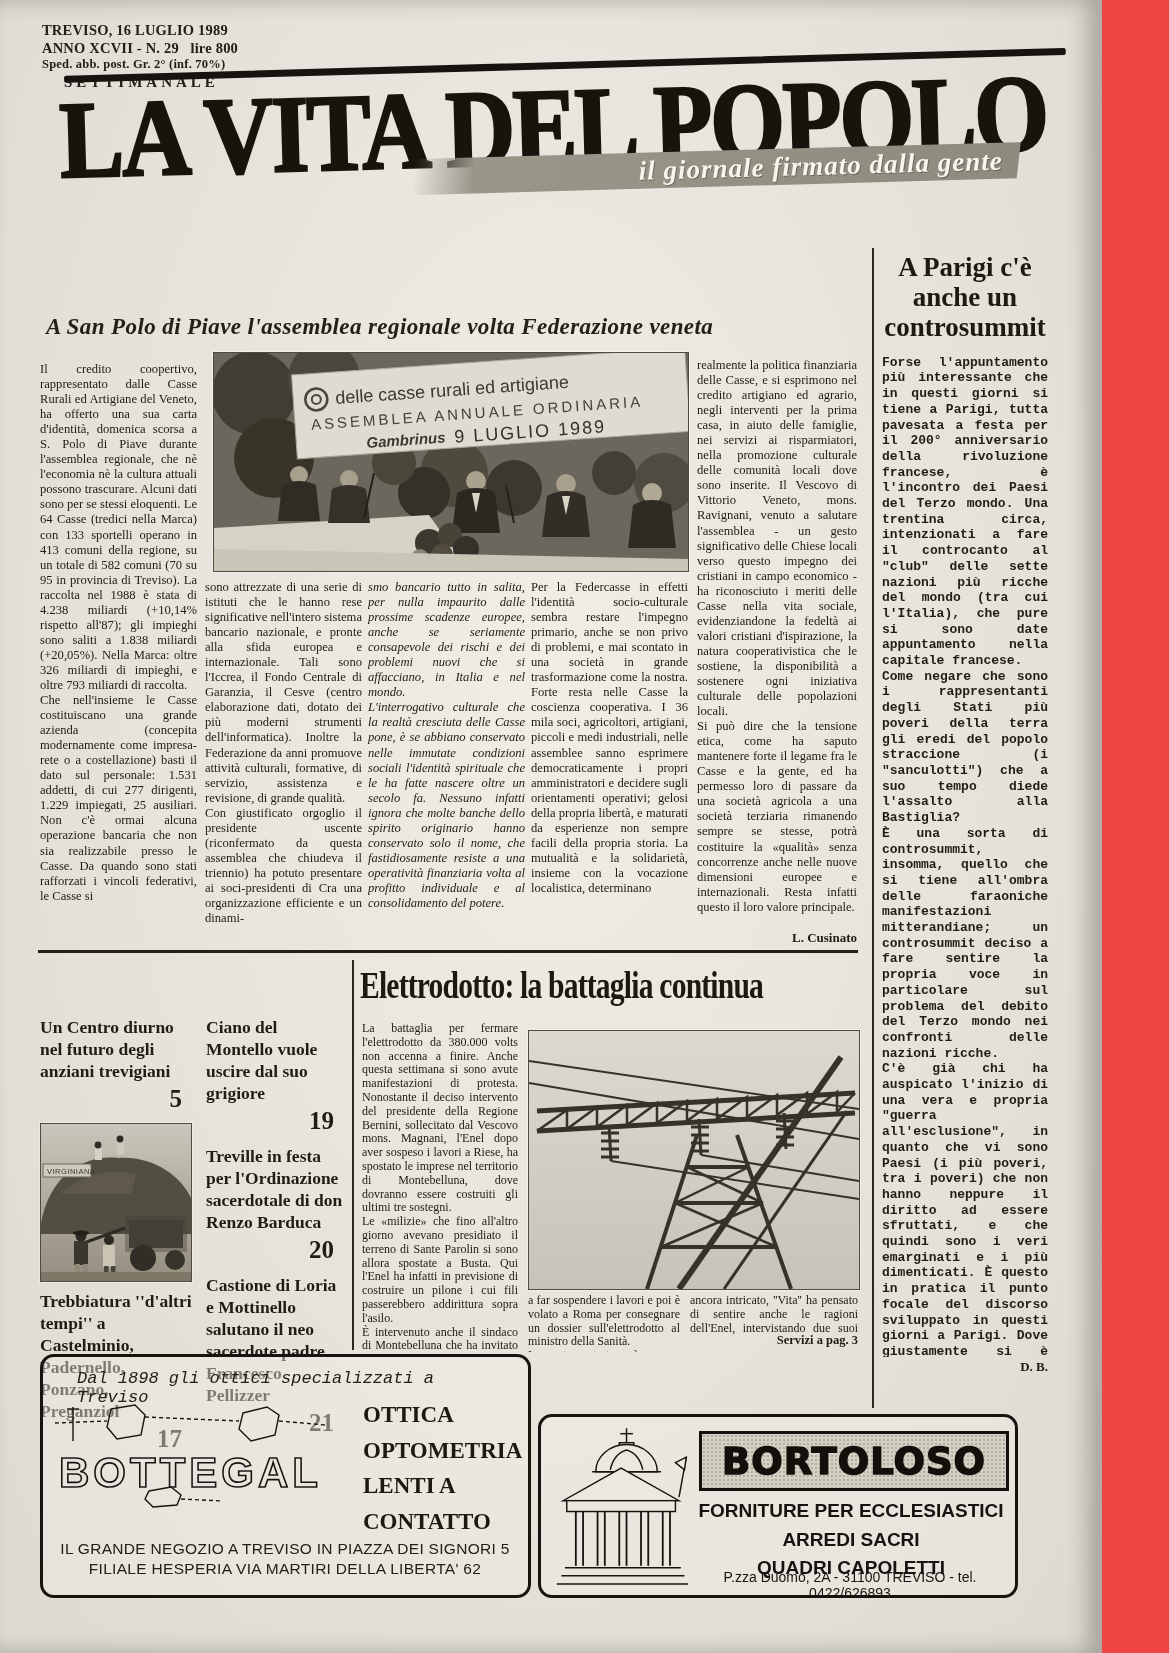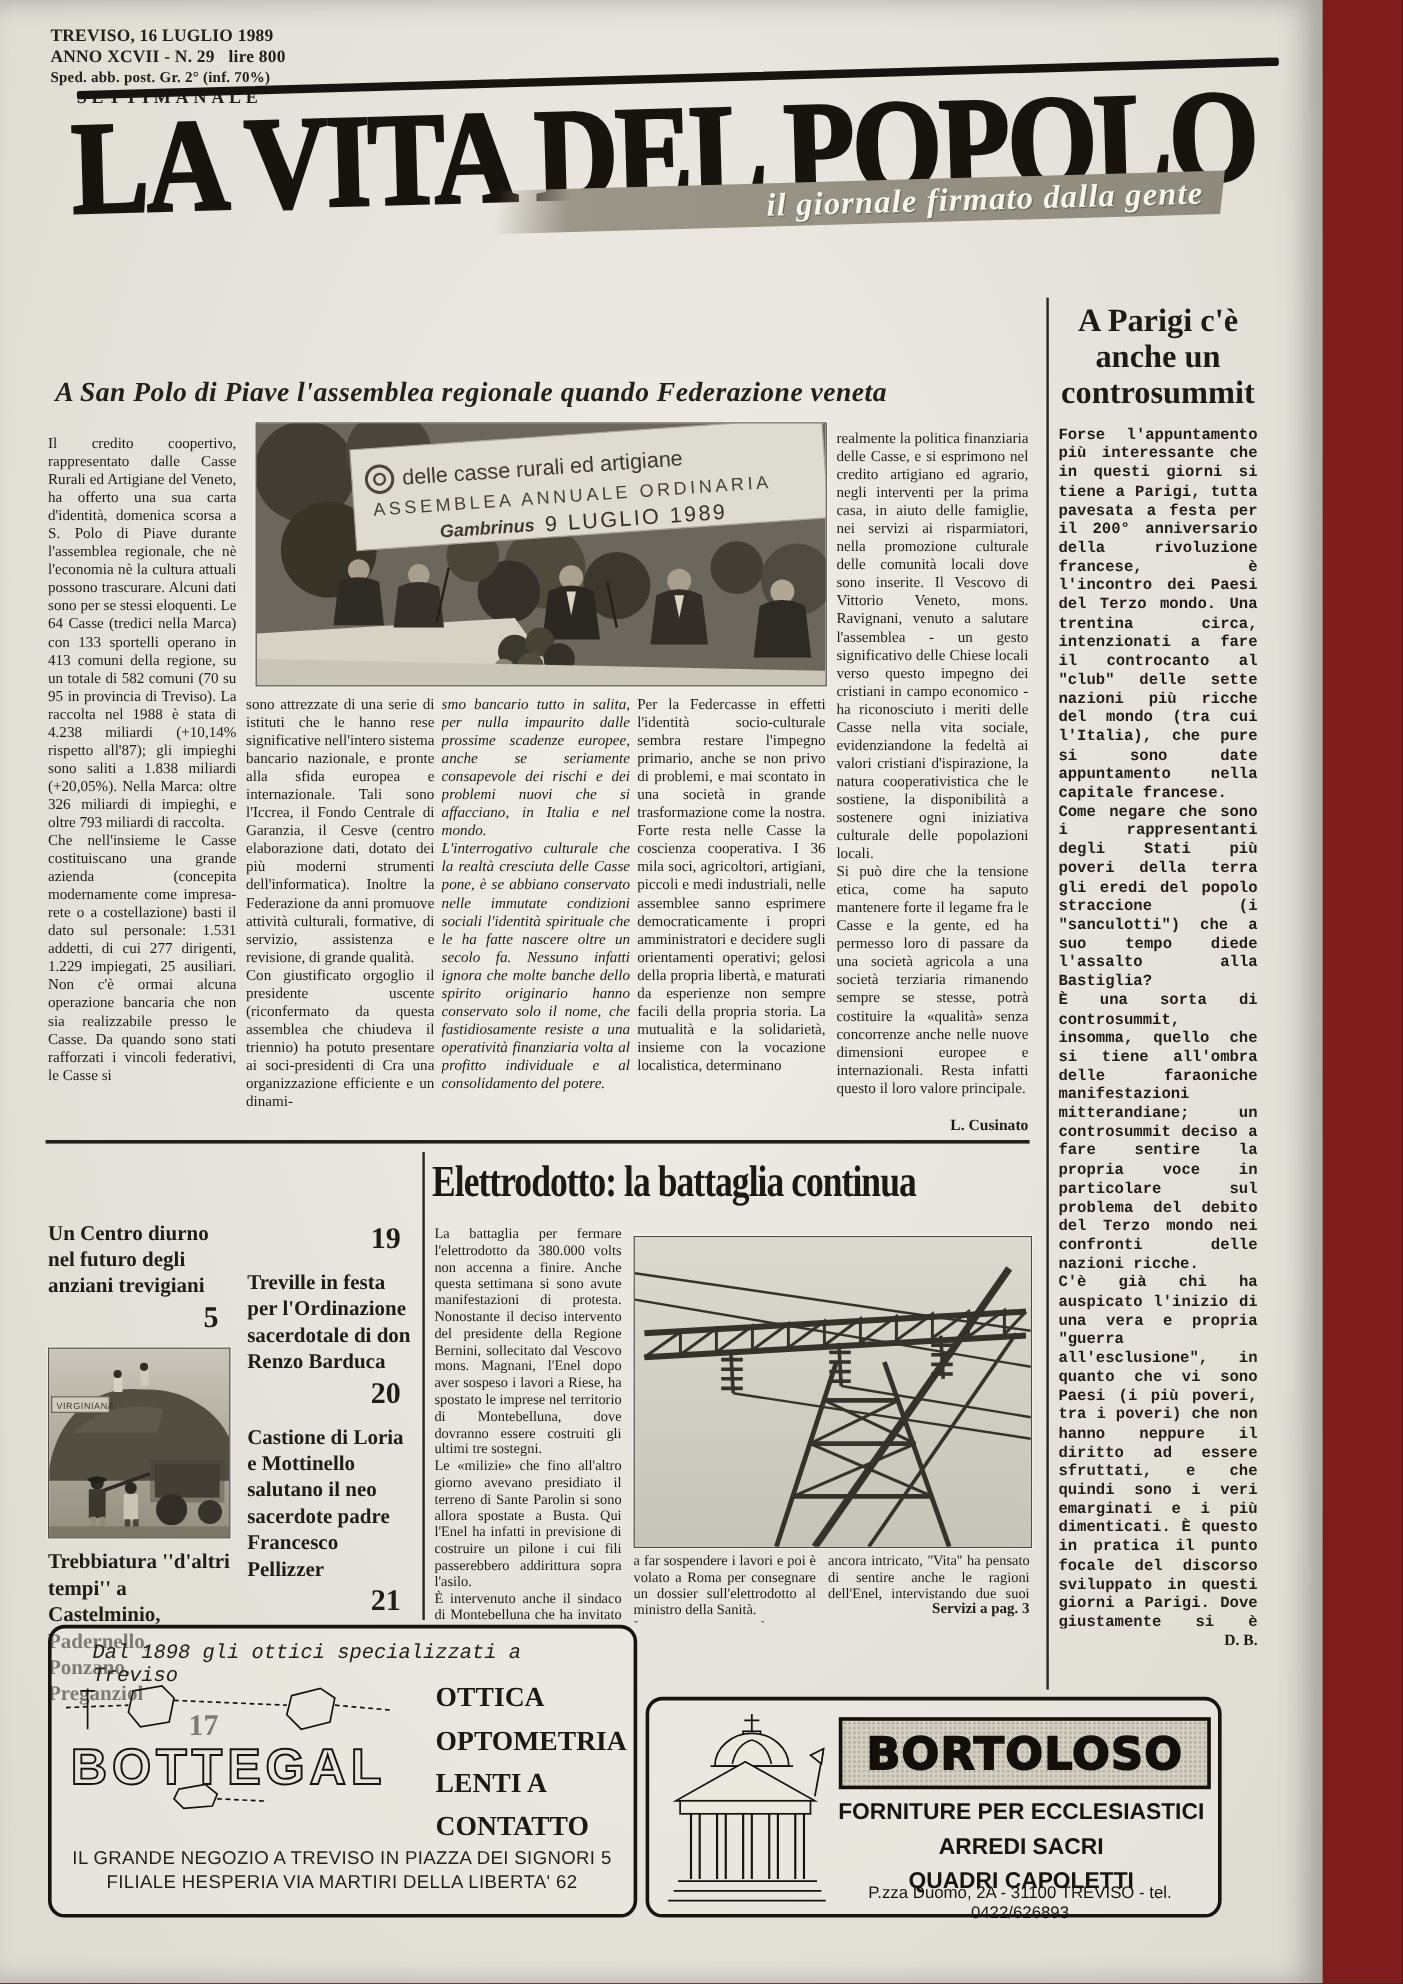--- a/index.html
+++ b/index.html
@@ -1,16 +1,16 @@
 <!DOCTYPE html>
 <html><head>
 <meta charset="utf-8">
 <style>
   html,body{margin:0;padding:0;background:#0c0b0a;}
-  #stage{position:relative;width:1169px;height:1653px;overflow:hidden;background:#7f1d1d;
+  #stage{position:relative;width:1169px;height:1653px;overflow:hidden;background:#ef4444;
          font-family:"Liberation Serif", serif;color:#1e1b17;}
   #paper{position:absolute;left:0;top:0;width:1102px;height:1653px;
          background:#ebe8df;
          background-image:radial-gradient(ellipse at 50% 40%, rgba(255,255,255,.25), rgba(0,0,0,.06) 95%);
          box-shadow:inset -14px 0 22px rgba(0,0,0,.25);}
   .abs{position:absolute;}
   
   .hdrinfo{font-size:14.5px;font-weight:bold;line-height:1.22;letter-spacing:.2px;color:#23201a;}
   .hdrinfo .small{font-size:12.5px;font-weight:bold;}
   .hdrinfo .weekly{font-size:15px;letter-spacing:4px;margin-left:22px;}
@@ -80,21 +80,21 @@
   </div>
 
   <div class="abs masthead" style="left:58px;top:76px;width:1014px;">
     <div class="mast-rule"></div>
     <div class="mast-title">LA VITA DEL POPOLO</div>
     <div class="tagband">
       <span>il giornale firmato dalla gente</span>
     </div>
   </div>
 
-  <div class="abs subhead" style="left:46px;top:314px;width:815px;">A San Polo di Piave l'assemblea regionale quando Federazione veneta</div>
+  <div class="abs subhead" style="left:46px;top:314px;width:815px;">A San Polo di Piave l'assemblea regionale volta Federazione veneta</div>
 
   <div class="abs vrule" style="left:872px;top:248px;height:1160px;"></div>
 
   <div class="abs" style="left:882px;top:252px;width:166px;">
     <div class="paris-title">A Parigi c'è
 anche un
 controsummit</div>
     <div class="paris-body" style="height:1002px;">Forse l'appuntamento più interessante che in questi giorni si tiene a Parigi, tutta pavesata a festa per il 200° anniversario della rivoluzione francese, è l'incontro dei Paesi del Terzo mondo. Una trentina circa, intenzionati a fare il controcanto al "club" delle sette nazioni più ricche del mondo (tra cui l'Italia), che pure si sono date appuntamento nella capitale francese.
 Come negare che sono i rappresentanti degli Stati più poveri della terra gli eredi del popolo straccione (i "sanculotti") che a suo tempo diede l'assalto alla Bastiglia?
 È una sorta di controsummit, insomma, quello che si tiene all'ombra delle faraoniche manifestazioni mitterandiane; un controsummit deciso a fare sentire la propria voce in particolare sul problema del debito del Terzo mondo nei confronti delle nazioni ricche.
@@ -207,20 +207,21 @@
             <rect x="63" y="142" width="4.5" height="14" fill="#4a463c"></rect>
             <rect x="70" y="142" width="4.5" height="14" fill="#4a463c"></rect>
         <rect x="0" y="148" width="150" height="9" fill="#7c7667"></rect>
       </svg>
     </div>
     <div class="tocitem" style="margin-top:8px;">Trebbiatura ''d'altri tempi'' a Castelminio, Padernello, Ponzano, Preganziol</div>
     <div class="tocpage">17</div>
   </div>
 
   <div class="abs" style="left:206px;top:1016px;width:138px;">
+    <div class="tocitem">Ciano del Montello vuole uscire dal suo grigiore</div>
     <div class="tocpage">19</div>
     <div class="tocitem">Treville in festa per l'Ordinazione sacerdotale di don Renzo Barduca</div>
     <div class="tocpage">20</div>
     <div class="tocitem">Castione di Loria e Mottinello salutano il neo sacerdote padre Francesco Pellizzer</div>
     <div class="tocpage">21</div>
   </div>
 
   <div class="abs elet-head" style="left:360px;top:964px;width:620px;">Elettrodotto: la battaglia continua</div>
   <div class="abs elet-col" style="left:362px;top:1022px;width:156px;height:328px;">La battaglia per fermare l'elettrodotto da 380.000 volts non accenna a finire. Anche questa settimana si sono avute manifestazioni di protesta. Nonostante il deciso intervento del presidente della Regione Bernini, sollecitato dal Vescovo mons. Magnani, l'Enel dopo aver sospeso i lavori a Riese, ha spostato le imprese nel territorio di Montebelluna, dove dovranno essere costruiti gli ultimi tre sostegni.
 Le «milizie» che fino all'altro giorno avevano presidiato il terreno di Sante Parolin si sono allora spostate a Busta. Qui l'Enel ha infatti in previsione di costruire un pilone i cui fili passerebbero addirittura sopra l'asilo.

